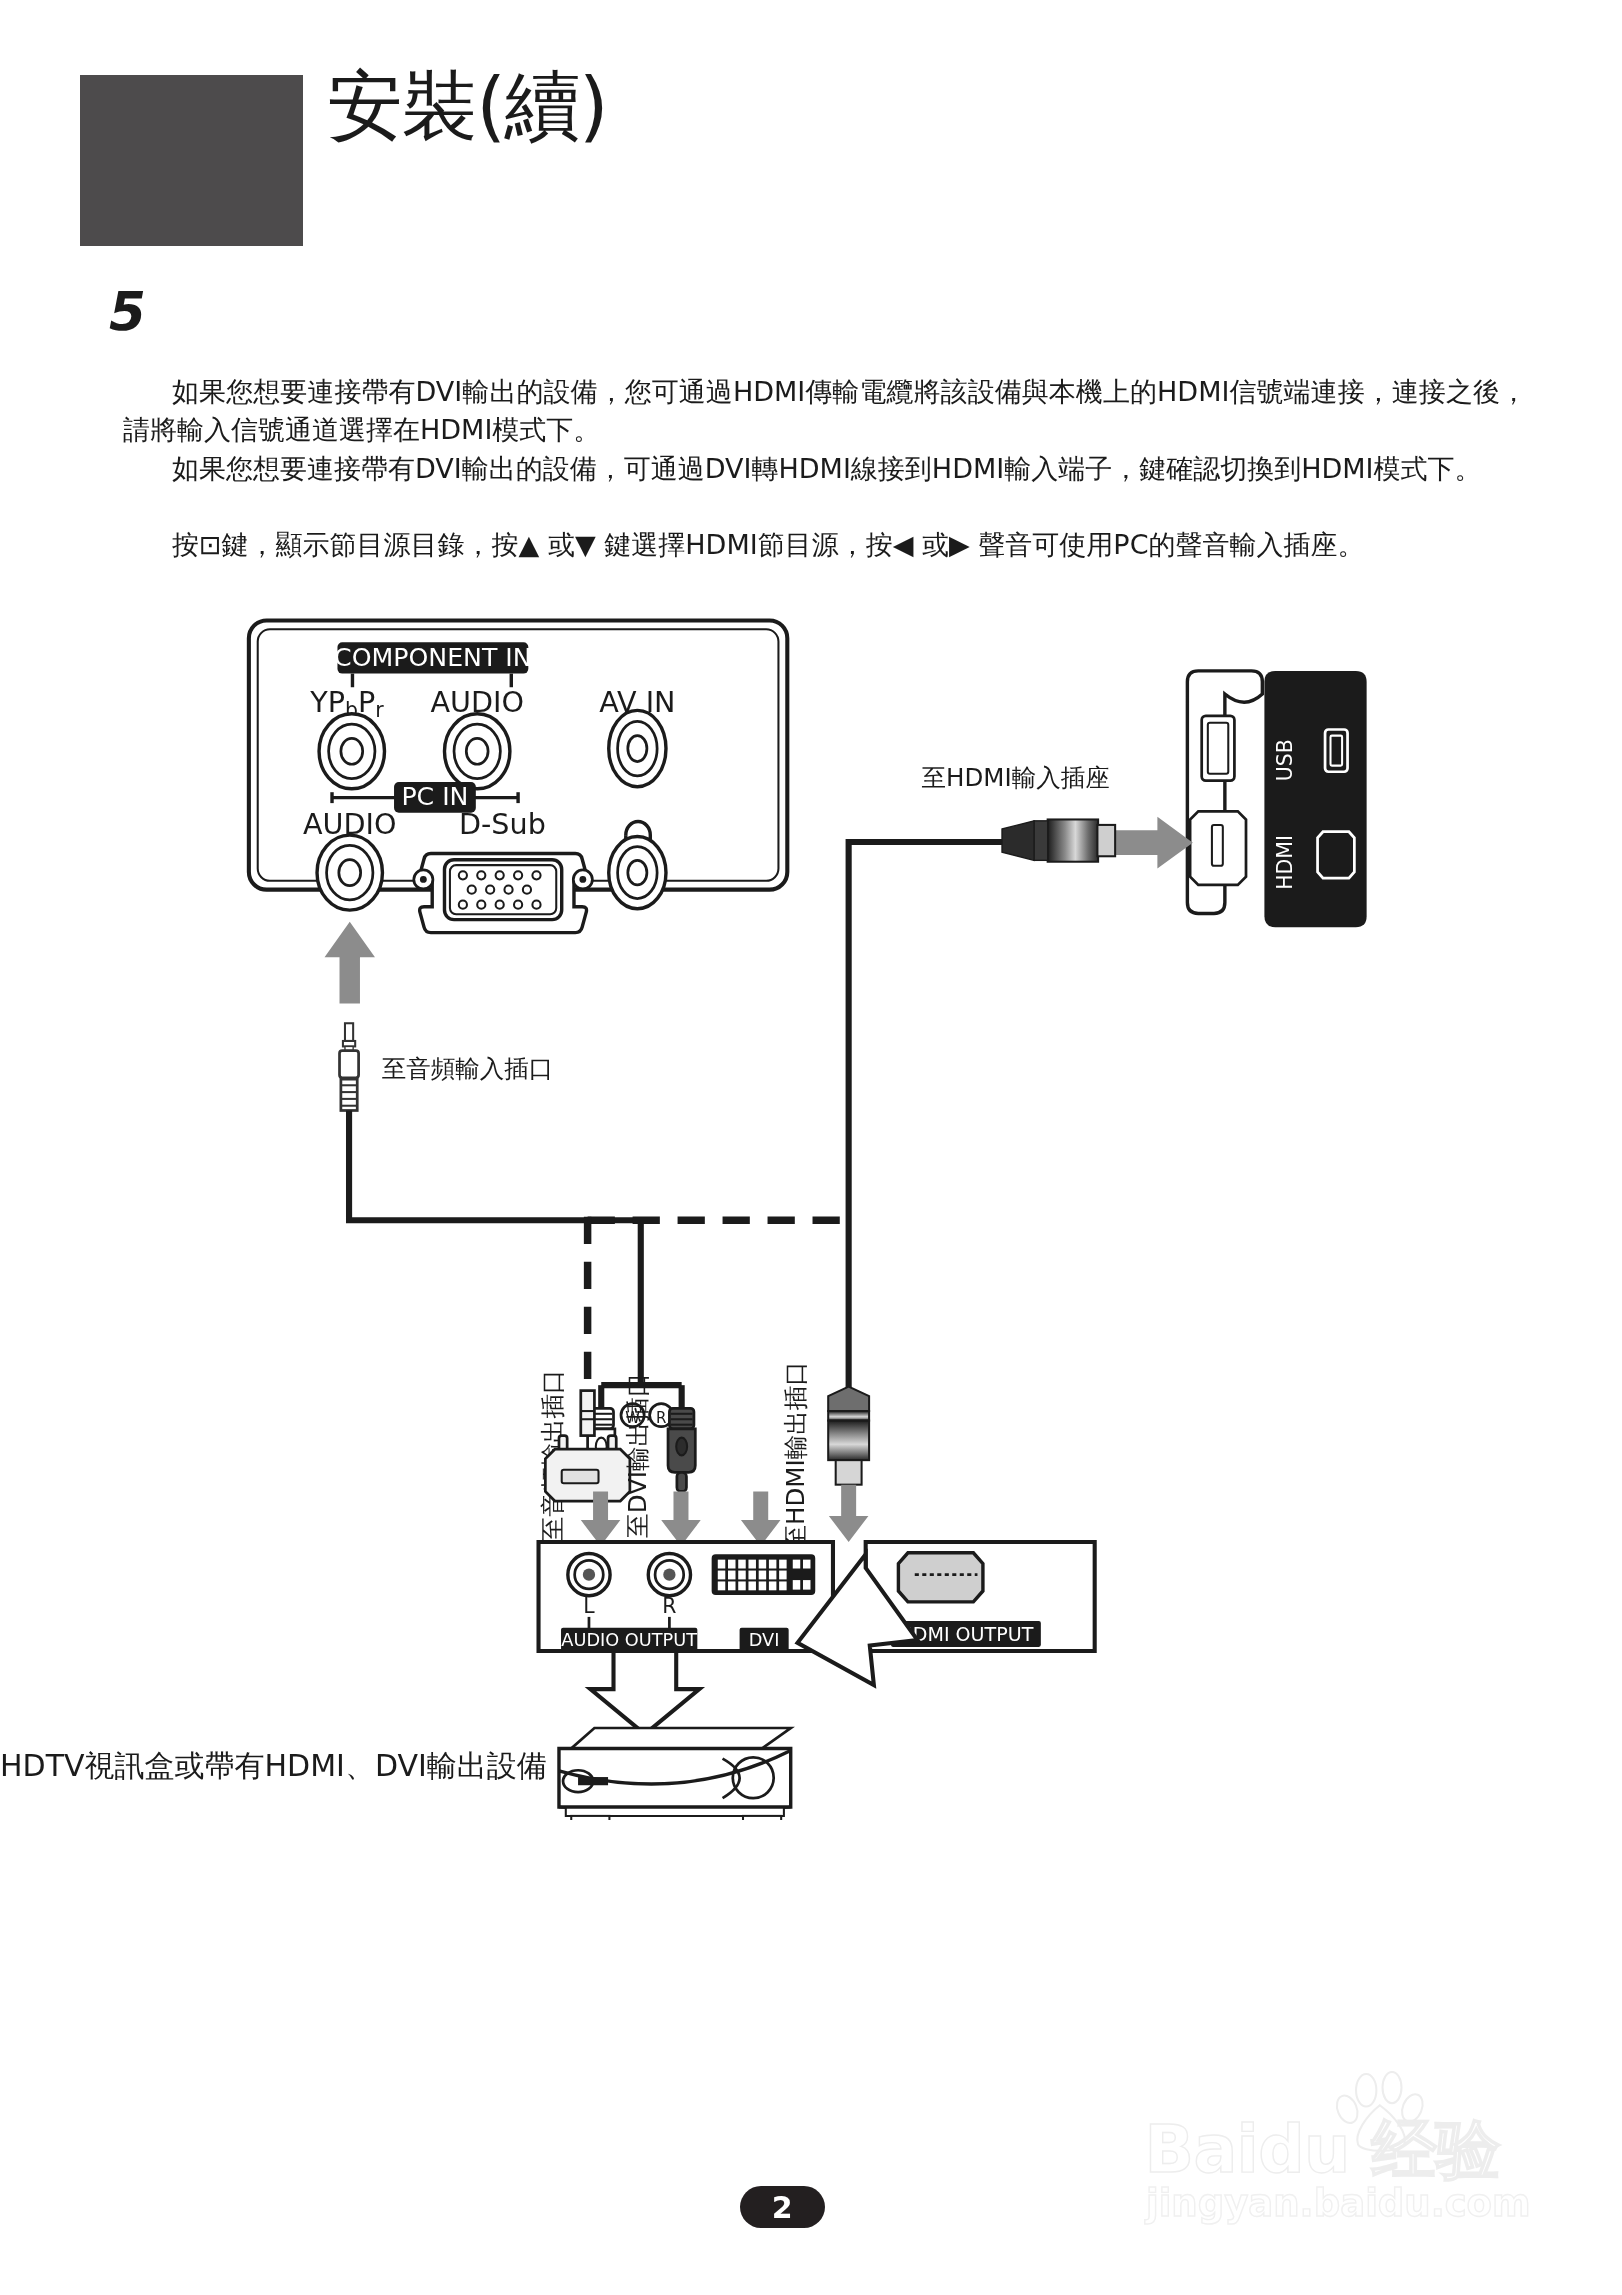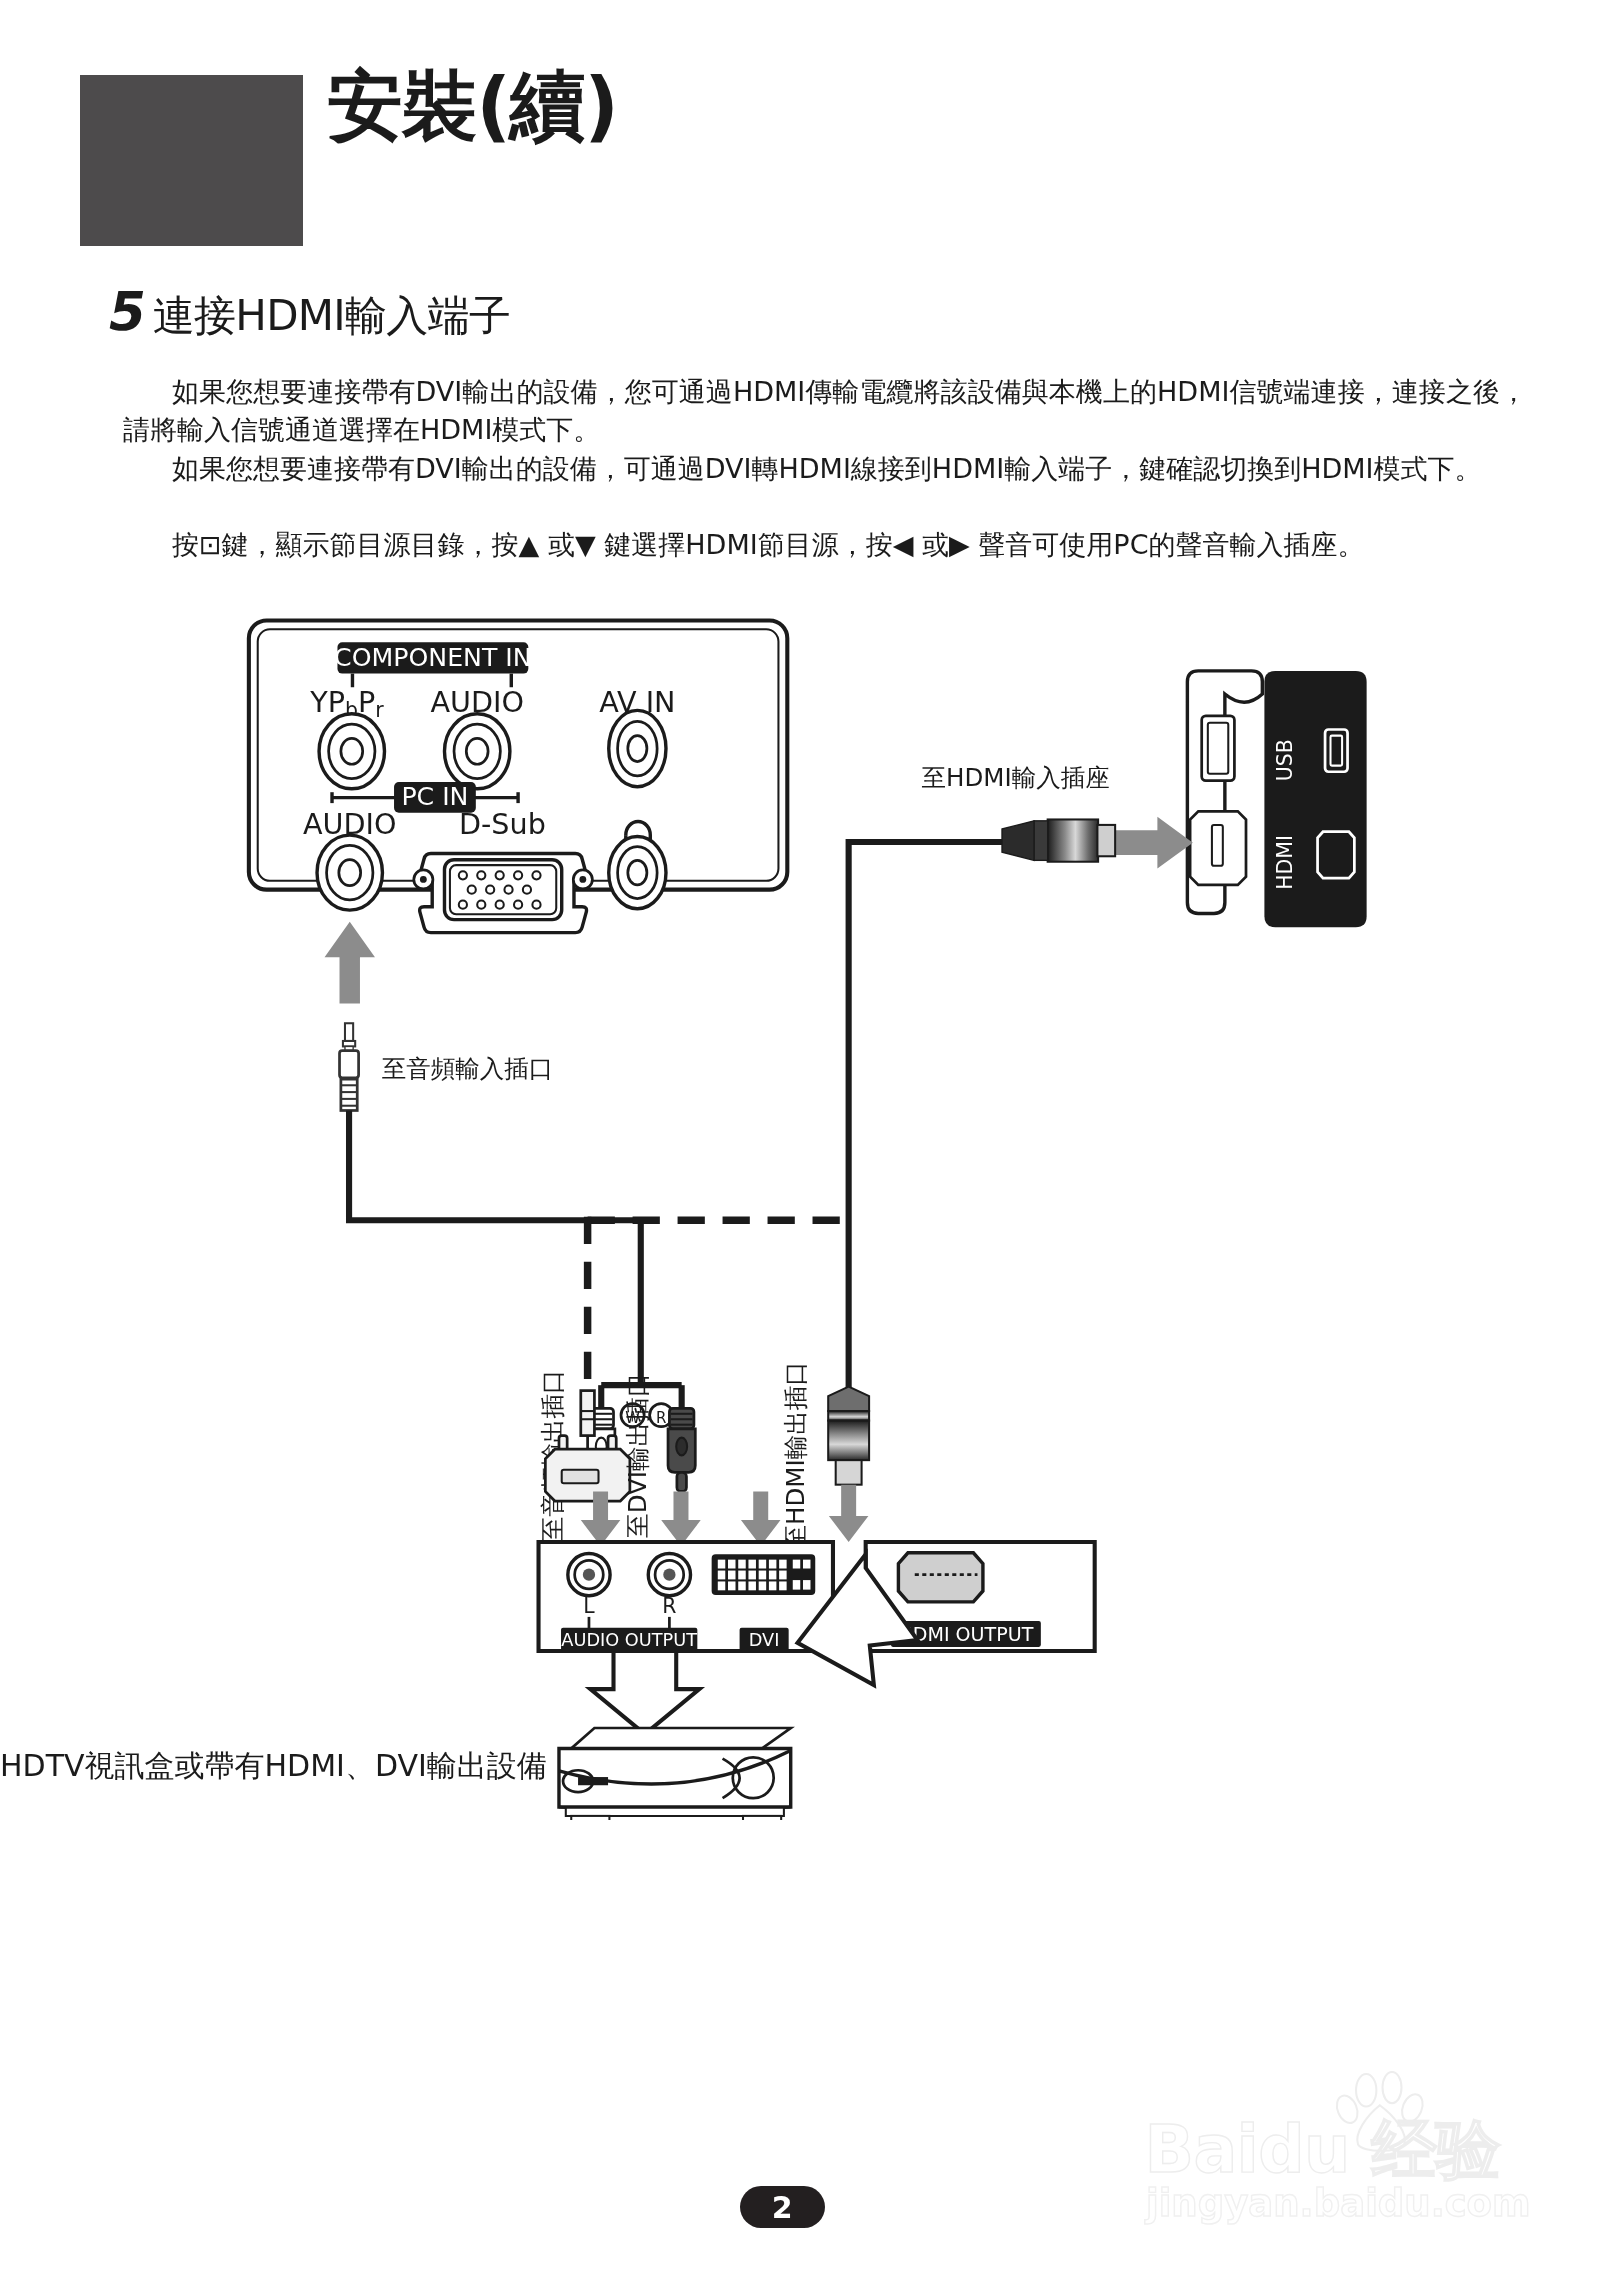--- a/index.html
+++ b/index.html
@@ -8,21 +8,21 @@
     font-family:"DejaVu Sans","Liberation Sans",sans-serif;
     color:#1a1a1a;
   }
   
   #header-block{
     position:absolute;left:80px;top:75px;width:223px;height:171px;
     background:#4d4b4c;
   }
   #header-title{
     position:absolute;left:327px;top:68px;
-    font-size:76px;font-weight:bold;letter-spacing:-1.4px;
+    font-size:76px;font-weight:normal;letter-spacing:-1.4px;
     line-height:1;color:#1b1b1b;white-space:nowrap;
     font-family:"DejaVu Sans","Liberation Sans",sans-serif;
   }
   
   #section-heading{
     position:absolute;left:109px;top:285px;
     display:flex;align-items:baseline;white-space:nowrap;
   }
   #section-number{
     font-size:53px;font-weight:bold;font-style:italic;
@@ -79,21 +79,20 @@
   }
 </style>
 </head>
 <body>
 
 <div id="header-block"></div>
 <div id="header-title">安裝(續)</div>
 
 <div id="section-heading">
   <span id="section-number">5</span>
-  <span id="section-title">連接HDMI輸入端子</span>
 </div>
 
 <div class="para" id="para1"><span class="ind"></span><span>如果您想要連接帶有DVI輸出的設備，您可通過HDMI傳輸電纜將該設備與本機上的HDMI信號端連接，連接之後，請將輸入信號通道選擇在HDMI模式下。</span></div>
 <div class="para" id="para2"><span class="ind"></span><span>如果您想要連接帶有DVI輸出的設備，可通過DVI轉HDMI線接到HDMI輸入端子，鍵確認切換到HDMI模式下。</span></div>
 <div class="para" id="para3"><span class="ind"></span><span>按⊡鍵，顯示節目源目錄，按▲ 或▼ 鍵選擇HDMI節目源，按◀ 或▶ 聲音可使用PC的聲音輸入插座。</span></div>
 
 <div id="diagram">
 <svg width="1623" height="1220" viewBox="0 0 2381 1790" xmlns="http://www.w3.org/2000/svg">
   <defs>
     <linearGradient id="hdmiPlugGrad" x1="0" y1="0" x2="1" y2="0">

